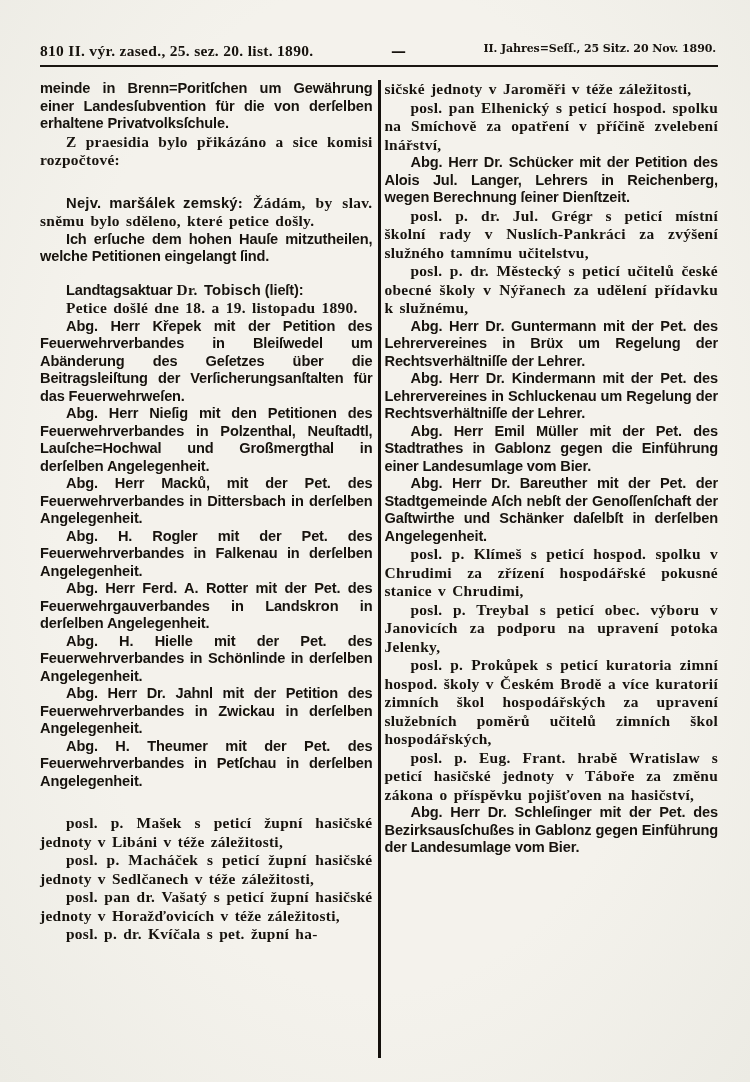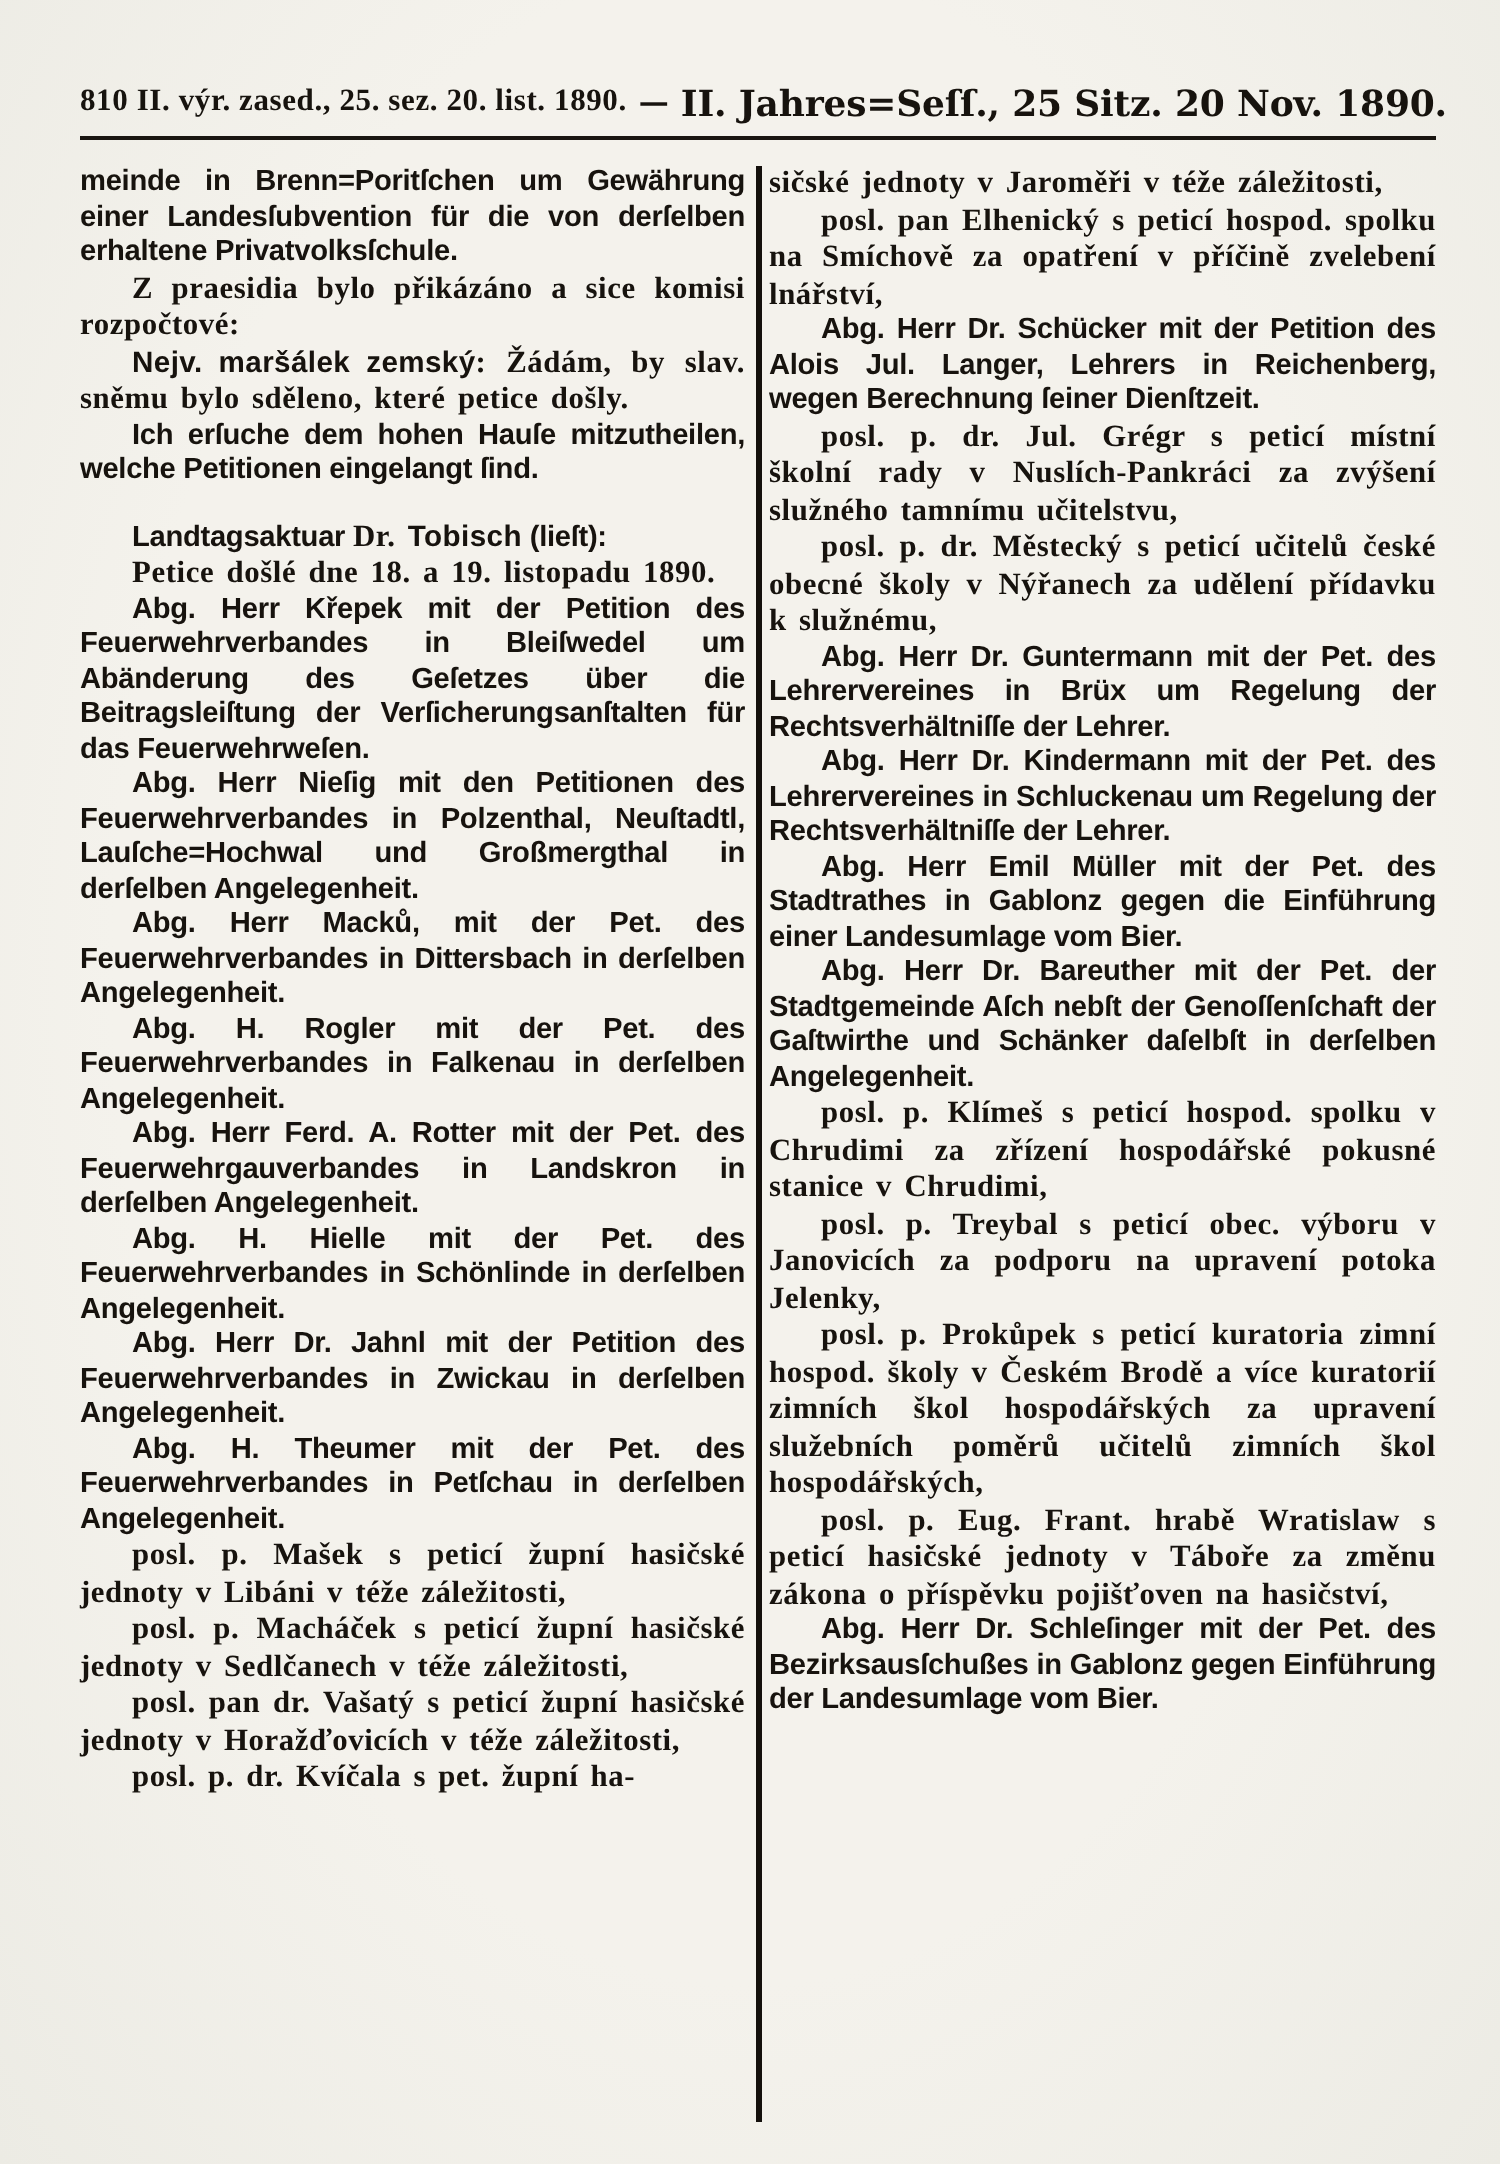--- a/index.html
+++ b/index.html
@@ -35,21 +35,21 @@
   }
   .header .hdr-dash {
     font-family: "DejaVu Serif", serif;
     font-weight: bold;
     font-size: 15px;
     padding: 0 6px;
   }
   .header .hdr-de {
     font-family: "DejaVu Serif", serif;
     font-weight: bold;
-    font-size: 18px;
+    font-size: 11px;
     letter-spacing: -0.1px;
   }
   .columns {
     display: flex;
     margin-top: 13px;
     min-height: 978px;
   }
   .col {
     width: 333px;
     text-align: justify;
@@ -61,21 +61,21 @@
     align-self: stretch;
     margin: 0 4px 0 5px;
   }
   .para {
     margin: 0;
     text-indent: 26px;
     font-size: 14.6px;
     line-height: 17.5px;
   }
   .para.noindent { text-indent: 0; }
-  .para.gap-sm { margin-top: 0; }
+  .para.gap-sm { margin-top: 24px; }
   .para.gap-lg { margin-top: 15px; }
   .fraktur {
     font-family: Liberation Sans, sans-serif;
     font-weight: bold;
     letter-spacing: -0.15px;
   }
   .antiqua {
     font-family: "Liberation Serif", serif;
     font-weight: bold;
     font-size: 15.4px;

